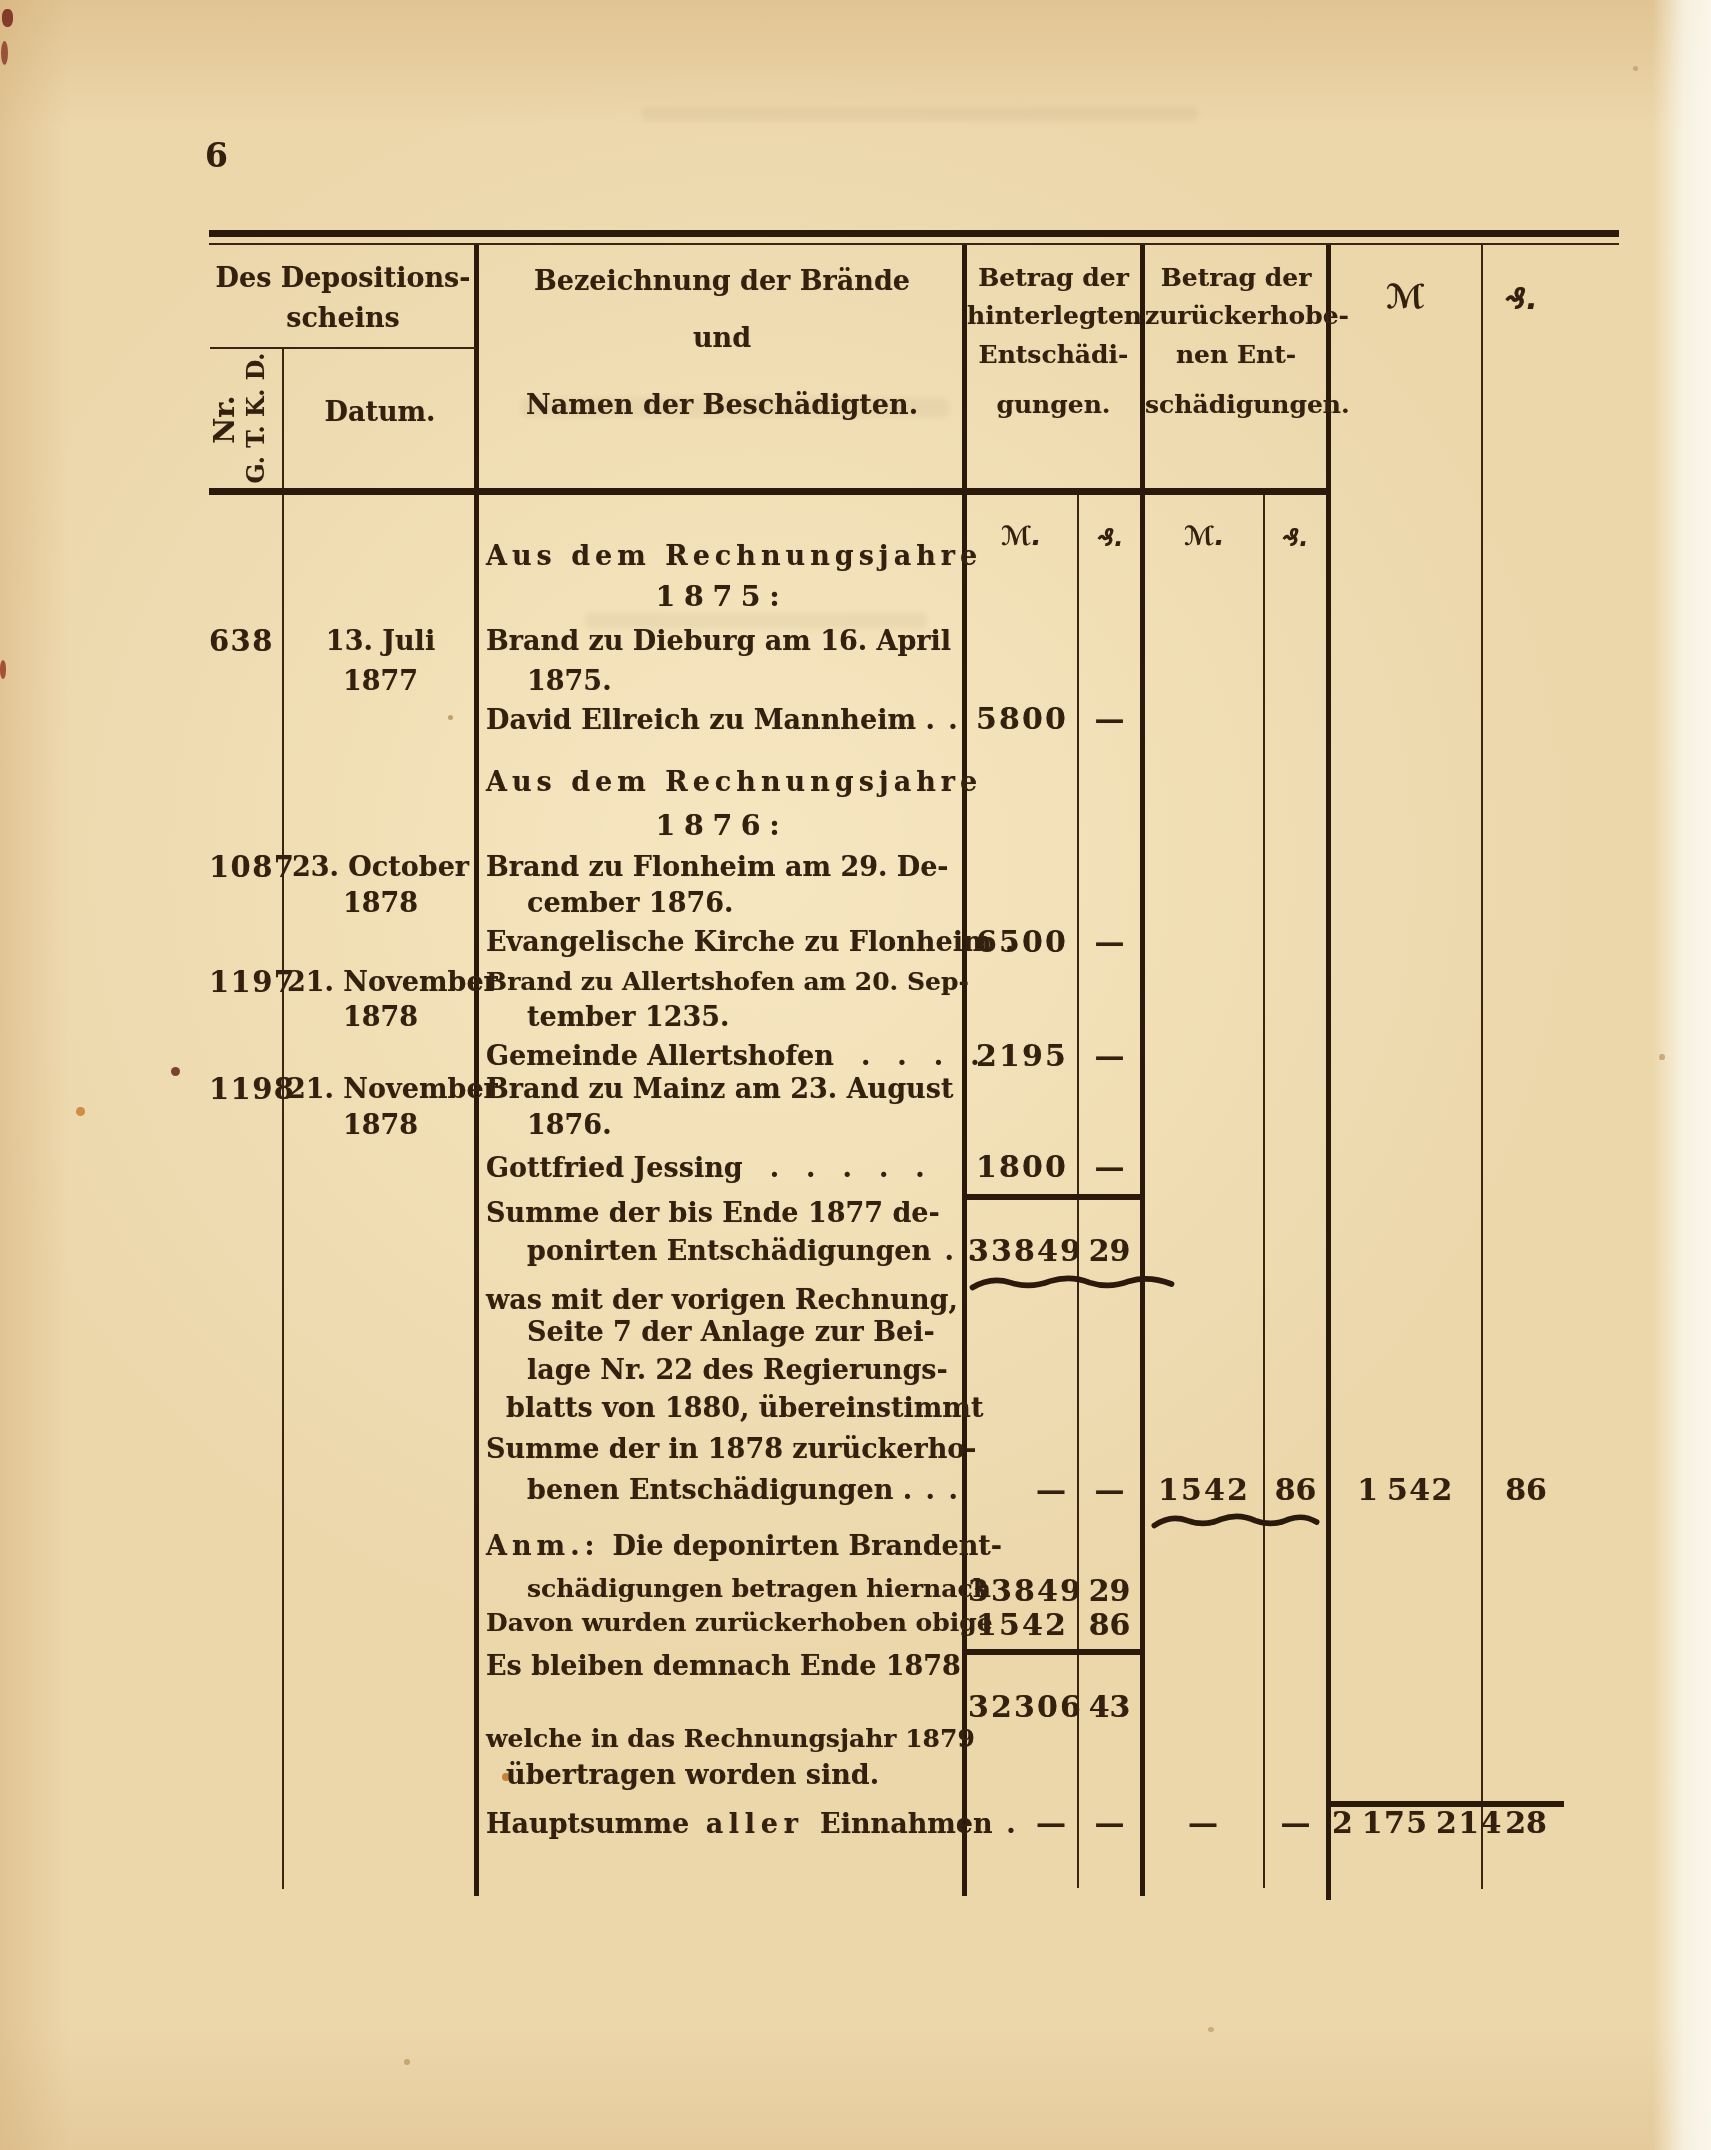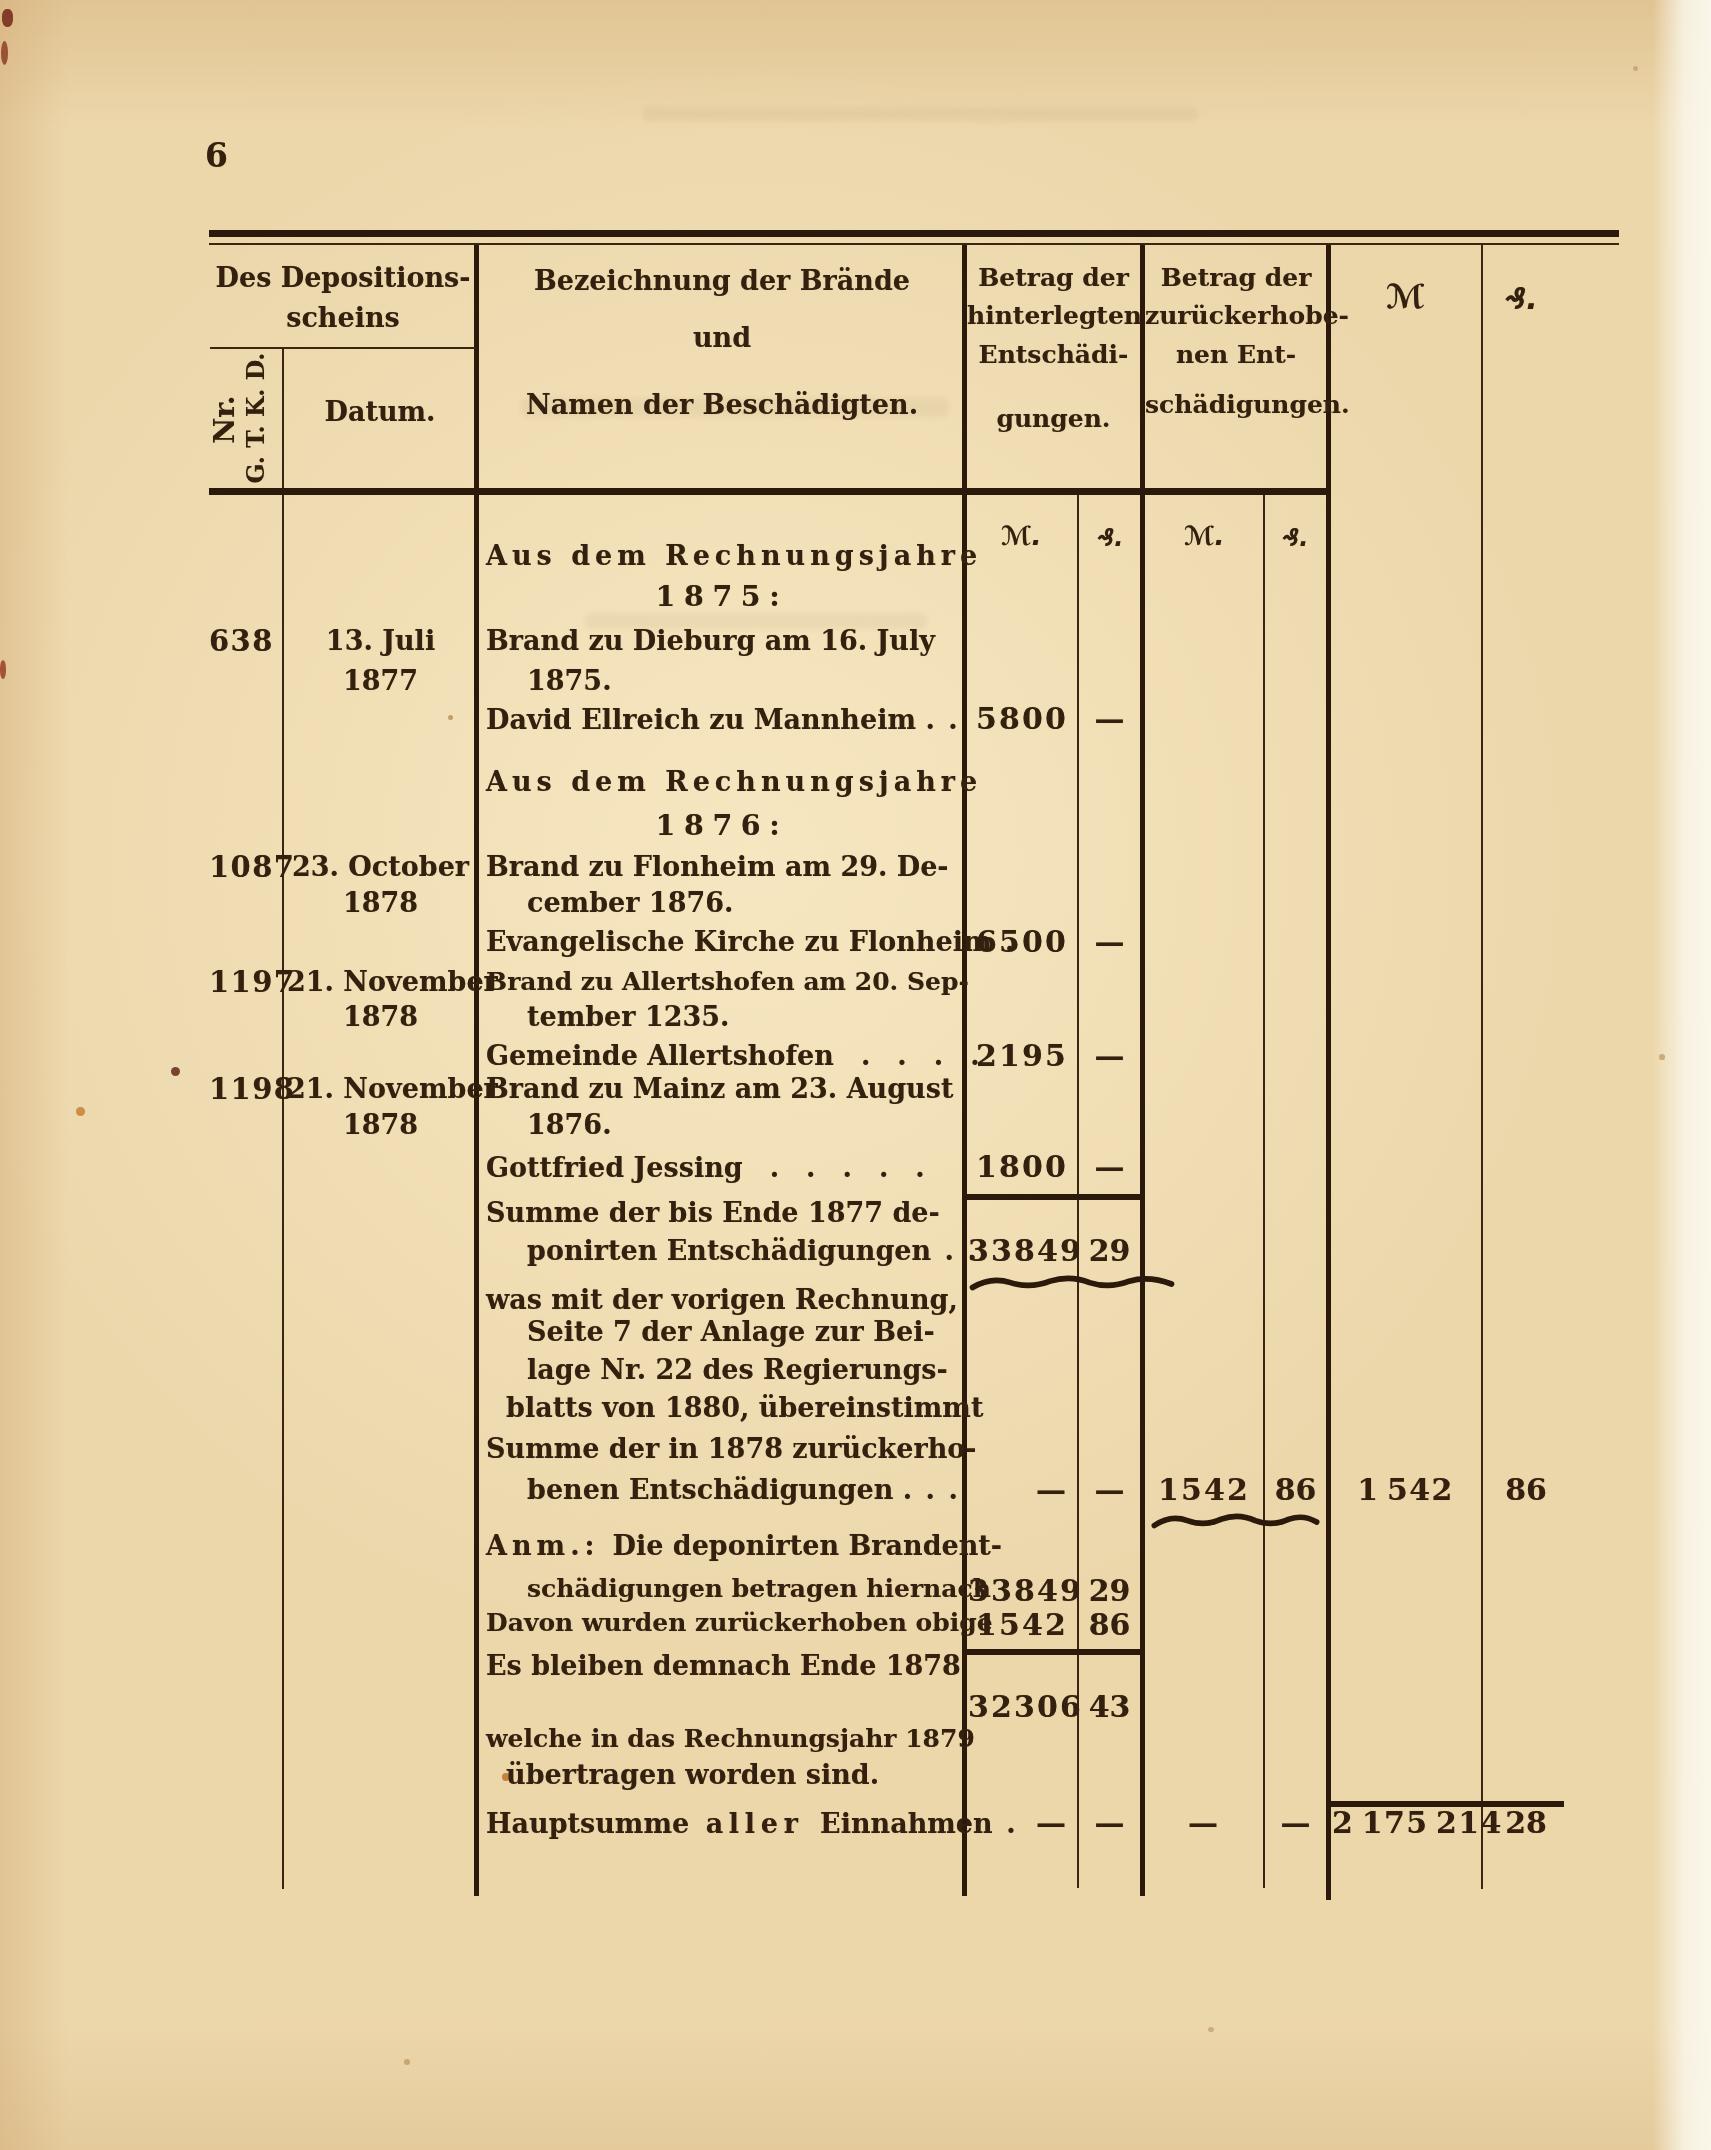--- a/index.html
+++ b/index.html
@@ -90,21 +90,21 @@
   <div class="f hd rot" style="left:192px;top:401px;width:135px;height:34px;font-size:23.5px;">G. T. K. D.</div>
   <div class="f hd" style="left:285px;top:396px;width:190px;">Datum.</div>
 
   <div class="f hd" style="left:486px;top:265px;width:472px;">Bezeichnung der Brände</div>
   <div class="f hd" style="left:486px;top:322px;width:472px;">und</div>
   <div class="f hd" style="left:486px;top:389px;width:472px;">Namen der Beschädigten.</div>
 
   <div class="f hd-s" style="left:967px;top:264px;width:173px;">Betrag der</div>
   <div class="f hd-s" style="left:967px;top:302px;width:173px;">hinterlegten</div>
   <div class="f hd-s" style="left:967px;top:341px;width:173px;">Entschädi-</div>
-  <div class="f hd-s" style="left:967px;top:391px;width:173px;margin-top:14px;">gungen.</div>
+  <div class="f hd-s" style="left:967px;top:391px;width:173px;">gungen.</div>
 
   <div class="f hd-s" style="left:1145px;top:264px;width:182px;">Betrag der</div>
   <div class="f hd-s" style="left:1145px;top:302px;width:182px;">zurückerhobe-</div>
   <div class="f hd-s" style="left:1145px;top:341px;width:182px;">nen Ent-</div>
   <div class="f hd-s" style="left:1145px;top:391px;width:182px;">schädigungen.</div>
 
   <div class="f hd unit" style="left:1332px;top:278px;width:147px;font-size:33px;">ℳ</div>
   <div class="f hd unit" style="left:1486px;top:282px;width:71px;font-size:30px;">₰.</div>
 
   <div class="hr" style="left:209px;top:488px;width:1122px;height:7.1px;"></div>
@@ -113,21 +113,21 @@
   <div class="f hd unit" style="left:1080px;top:525px;width:61px;font-size:24px;">₰.</div>
   <div class="f hd unit" style="left:1147px;top:522px;width:114px;font-size:26px;">ℳ.</div>
   <div class="f hd unit" style="left:1265px;top:525px;width:61px;font-size:24px;">₰.</div>
 
   <div class="f c-bez ctr" style="top:540px;">Aus dem Rechnungsjahre</div>
   <div class="f c-bez ctr2" style="top:580px;">1875:</div>
 
   <div class="f c-nr num" style="top:625px;">638</div>
   <div class="f c-date" style="top:625px;">13. Juli</div>
   <div class="f c-date num" style="top:665px;">1877</div>
-  <div class="f c-bez" style="top:625px;">Brand zu Dieburg am 16. July</div>
+  <div class="f c-bez" style="top:625px;">Brand zu Dieburg am 16. April</div>
   <div class="f c-bez ind" style="top:665px;">1875.</div>
   <div class="f c-bez" style="top:704px;">David Ellreich zu Mannheim . .</div>
   <div class="f c-m1 num" style="top:702px;">5800</div>
   <div class="f c-p1" style="top:702px;">—</div>
 
   <div class="f c-bez ctr" style="top:766px;">Aus dem Rechnungsjahre</div>
   <div class="f c-bez ctr2" style="top:809px;">1876:</div>
 
   <div class="f c-nr num" style="top:851px;">1087</div>
   <div class="f c-date" style="top:851px;">23. October</div>

